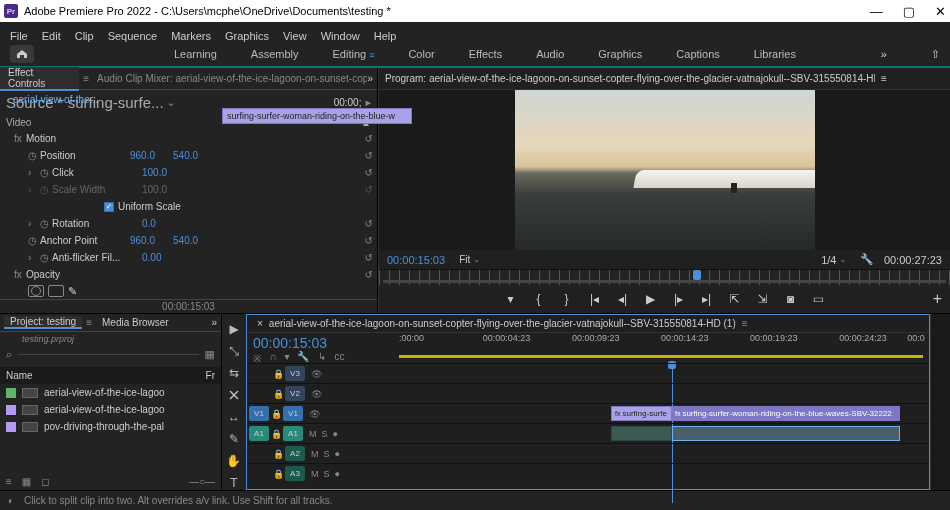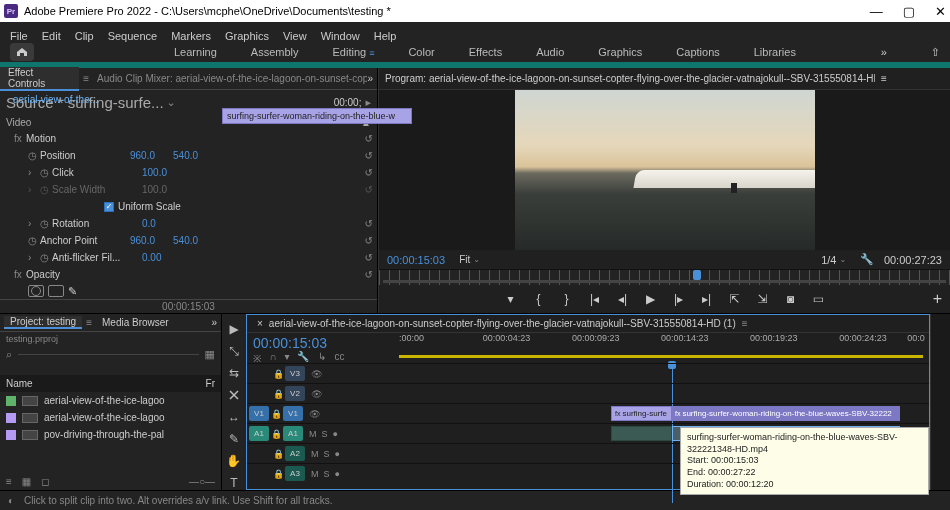--- a/index.html
+++ b/index.html
@@ -5,21 +5,21 @@
   *{box-sizing:border-box;margin:0;padding:0;font-family:"Segoe UI",Arial,sans-serif;}
   html,body{background:#1b1b1b;color:#ccc;width:950px;height:510px;overflow:hidden;font-size:11px;}
   .title-bar{height:22px;background:#fff;display:flex;align-items:center;padding:0 4px;color:#000;}
   .title-bar .app-icon{width:14px;height:14px;background:#4b2a82;border-radius:2px;display:flex;align-items:center;justify-content:center;margin-right:6px;color:#d8c7ff;font-size:8px;font-weight:bold;}
   .win-ctl{margin-left:auto;display:flex;gap:20px;font-family:Consolas,monospace;}
   .win-ctl span{cursor:pointer;font-size:13px;}
 
   .menu-bar{height:20px;background:#232323;display:flex;gap:14px;padding:0 10px;align-items:flex-end;}
   .menu-bar span{cursor:pointer;font-size:11px;color:#ccc;}
 
-  .workspace-bar{height:26px;background:#232323;border-bottom:6px solid #0f766e;display:flex;align-items:center;padding:0 10px;}
+  .workspace-bar{height:26px;background:#232323;border-bottom:2px solid #0f766e;display:flex;align-items:center;padding:0 10px;}
   .home-pill{width:24px;height:18px;border-radius:4px;background:#3a3a3a;display:flex;align-items:center;justify-content:center;margin-right:140px;}
   .ws-tabs{display:flex;gap:34px;font-size:11px;}
   .ws-tabs span{cursor:pointer;color:#bbb;}
   .ws-tabs .active{color:#4a90d9;}
   .ws-tabs .ico{margin-left:3px;font-size:9px;color:#4a90d9;}
   .ws-right{margin-left:auto;display:flex;gap:14px;align-items:center;}
 
   .main{display:flex;height:246px;border-bottom:1px solid #000;}
   .left-panel{width:378px;background:#232323;display:flex;flex-direction:column;border-right:1px solid #000;}
   .panel-tabs{height:22px;border-bottom:1px solid #444;display:flex;align-items:center;font-size:10px;}
@@ -76,26 +76,26 @@
 
   .transport{height:28px;display:flex;gap:10px;align-items:center;justify-content:center;color:#ccc;font-size:12px;position:relative;}
   .transport .plus{position:absolute;right:8px;font-size:16px;}
   .tbtn{width:18px;text-align:center;cursor:pointer;}
 
   .lower{display:flex;height:176px;}
   .proj{width:222px;background:#232323;border-right:1px solid #000;display:flex;flex-direction:column;font-size:10px;}
   .proj-tabs{height:18px;display:flex;align-items:center;border-bottom:1px solid #444;padding-left:4px;}
   .proj-tabs .tab{padding:0 6px;}
   .proj-tabs .tab.active{background:#2e2e2e;border-bottom:2px solid #4a90d9;}
-  .proj-name{color:#888;font-size:9px;padding:2px 6px;}
+  .proj-name{color:#888;font-size:9px;padding:2px 22px;font-style:italic;}
   .proj-search{display:flex;align-items:center;padding:2px 6px;}
   .proj-search .mag{color:#888;font-size:11px;}
   .proj-search .line{flex:1;border-bottom:1px solid #444;margin:0 6px;}
   .proj-search .ico{color:#888;font-size:11px;}
-  .proj-head{background:#1a1a1a;padding:3px 6px;display:flex;margin-top:12px;}
+  .proj-head{background:#1a1a1a;padding:3px 6px;display:flex;margin-top:4px;}
   .proj-head .c2{margin-left:auto;}
   .proj-list{}
   .pitem{display:flex;align-items:center;padding:3px 6px;gap:6px;}
   .swatch{width:10px;height:10px;}
   .thumb{width:16px;height:10px;background:#444;border:1px solid #666;}
   .ibar{height:18px;display:flex;align-items:center;gap:10px;padding:0 6px;color:#888;margin-top:auto;}
 
   .tools{width:24px;background:#232323;display:flex;flex-direction:column;align-items:center;gap:8px;padding-top:8px;color:#bbb;font-size:12px;}
   .tool{cursor:pointer;width:18px;height:18px;display:flex;align-items:center;justify-content:center;}
   .tool svg{fill:#bbb;}
@@ -477,26 +477,20 @@
               <span>surfing-surfer-woman-riding-on-the-blue-waves-SBV-32222</span>
             </div>
         </div>
         <div class="lane">
           <div class="clip audio" style="left:40%;width:11.5%"></div>
           <div class="clip audio" style="left:51.5%;width:43%;background:#4a5f6a;border-color:#6db3f2;"></div>
         </div>
         <div class="lane"></div>
         <div class="lane"></div>
 
-        <div class="tooltip" style="left:53%;top:64px;">
-          <div>surfing-surfer-woman-riding-on-the-blue-waves-SBV-322221348-HD.mp4</div>
-          <div>Start: 00:00:15:03</div>
-          <div>End: 00:00:27:22</div>
-          <div>Duration: 00:00:12:20</div>
-        </div>
       </div>
     </div>
   </div>
   <div class="audio-meter"></div>
 </div>
 
 <div class="status">
   <span class="sico">◐</span>
   <span>Click to split clip into two. Alt overrides a/v link. Use Shift for all tracks.</span>
 </div>

